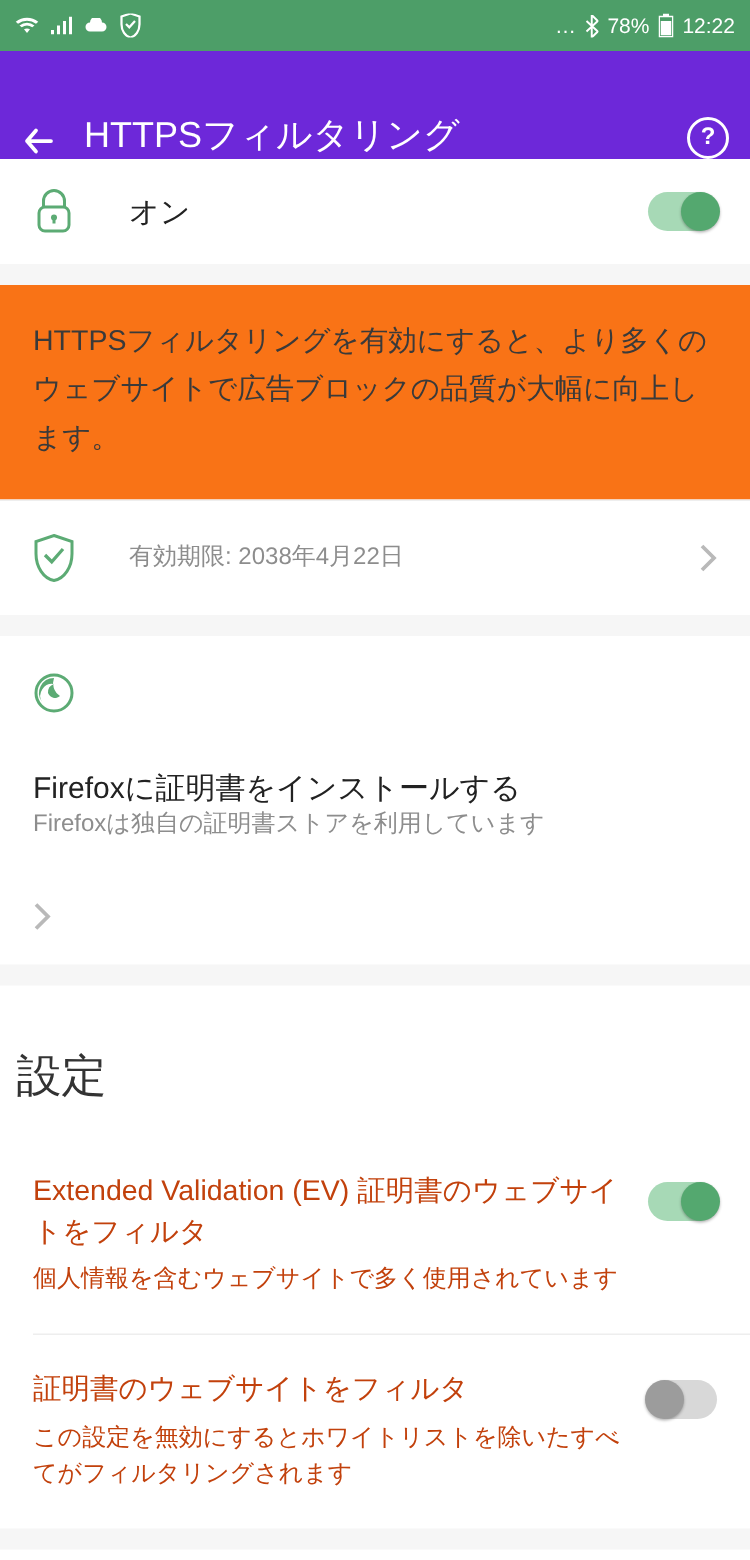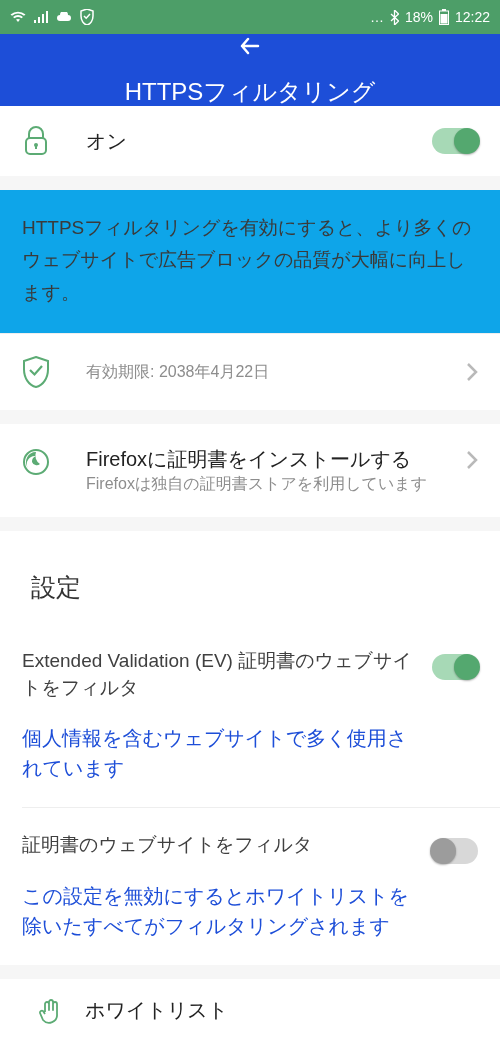--- a/index.html
+++ b/index.html
@@ -17,27 +17,26 @@
     color: #fff;
     display: flex;
     align-items: center;
     padding: 0 10px;
     font-size: 14px;
   }
   .statusbar .left { display: flex; gap: 8px; align-items: center; }
   .statusbar .right { margin-left: auto; display: flex; gap: 6px; align-items: center; }
   .appbar {
     height: 72px;
-    background: #1d4ed8;
+    background: #6d28d9;
     color: #fff;
     display: flex;
-    align-items: center;
+    align-items: flex-end;
     padding: 0 14px;
     gap: 18px;
-    flex-direction: column;
   }
   .appbar .title { font-size: 24px; font-weight: 400; flex: 1; }
   .help-circle {
     width: 28px; height: 28px;
     border: 2px solid #fff; border-radius: 50%;
     display:flex;align-items:center;justify-content:center;
     font-size:16px;font-weight:700;
   }
   .arrow-back { font-size: 26px; }
   .row {
@@ -51,47 +50,46 @@
   .row .content .title { font-size: 20px; color:#222; }
   .row .content .subtitle { font-size: 16px; color:#8d8d8d; margin-top:0; line-height:1.4;}
   .row .chev { color:#b9b9b9; font-size:24px; }
   .divider { height: 14px; background:#f6f6f6; }
   .thin-divider { height:1px; background:#eee; }
   .desc {
     padding: 22px 22px 24px;
     font-size: 19px;
     line-height:1.7;
     color:#3a3a3a;
-    background:#0ea5e9;
+    background:#f97316;
   }
   .section-header {
     padding: 40px 11px 20px;
-    font-size: 25px;
+    font-size: 30px;
     color:#333;
-    margin-left:20px;
   }
   .switch {
     width: 46px; height: 26px; border-radius:13px;
     position:relative; flex-shrink:0;
   }
   .switch.on { background:#a7d9b6; }
   .switch.off { background:#d8d8d8; }
   .switch .knob {
     width:26px;height:26px;border-radius:50%;
     position:absolute;top:0;
     box-shadow:0 1px 2px rgba(0,0,0,.3);
   }
   .switch.on .knob { right:-2px; background:#54a86f; }
   .switch.off .knob { left:-2px; background:#9c9c9c; }
   .setting-row {
     display:flex; align-items:flex-start; padding: 24px 22px; gap:18px;
   }
   .setting-row .content { flex:1; }
-  .setting-row .content .title { font-size:19px; color:#404040; line-height:1.4;}
-  .setting-row .content .subtitle { font-size:20px; color:#1d4ed8; margin-top:22px; line-height:1.5;}
+  .setting-row .content .title { font-size:19px; color:#c2410c; line-height:1.4;}
+  .setting-row .content .subtitle { font-size:16px; color:#c2410c; margin-top:6px; line-height:1.5;}
   .wl-row { display:flex; align-items:center; padding: 18px 22px 0; gap:20px;margin-left:15px;}
   .wl-row .title { font-size:20px;}
   svg { display:block; }
 </style>
 </head>
 <body>
 
 <div class="statusbar">
   <div class="left">
     <span>
@@ -119,21 +117,21 @@
         </svg>
     </span>
   </div>
   <div class="right">
     <span>…</span>
     <span>
       <svg width="9" height="15" viewBox="0 0 9 15">
           <path d="M4.5 0 V15 L8.5 11 L1 4 M4.5 0 L8.5 4 L1 11" fill="none" stroke="#fff" stroke-width="1.3"></path>
         </svg>
     </span>
-    <span>18%</span>
+    <span>78%</span>
     <span>
       <svg width="10" height="16" viewBox="0 0 10 16">
           <rect x="3" y="0" width="4" height="2" fill="#fff"></rect>
           <rect x="0.5" y="2" width="9" height="13.5" fill="none" stroke="#fff"></rect>
           <rect x="1.5" y="5" width="7" height="9.5" fill="#fff"></rect>
         </svg>
     </span>
     <span>12:22</span>
   </div>
 </div>
@@ -180,21 +178,21 @@
     <div class="subtitle">有効期限: 2038年4月22日</div>
   </div>
   <div class="chev">
     <svg width="12" height="20" viewBox="0 0 12 20">
         <path d="M2 2 L10 10 L2 18" fill="none" stroke="#b9b9b9" stroke-width="2.5"></path>
       </svg>
   </div>
 </div>
 <div class="divider"></div>
 
-<div class="row" style="align-items:flex-start;padding-top:22px;padding-bottom:22px;">
+<div class="row" style="align-items:flex-start;padding-top:22px;padding-bottom:22px;flex-direction:column;">
   <div class="icon" style="margin-top:2px;">
     <svg width="28" height="28" viewBox="0 0 28 28">
         <circle cx="14" cy="14" r="12" fill="none" stroke="#5cab74" stroke-width="2"></circle>
         <path d="M14 4 A10 10 0 0 0 6 20 A8 8 0 0 1 14 8 A6 6 0 0 0 10 14 A5 5 0 0 0 18 16 A10 10 0 0 1 14 4" fill="#5cab74"></path>
       </svg>
   </div>
   <div class="content">
     <div class="title">Firefoxに証明書をインストールする</div>
     <div class="subtitle">Firefoxは独自の証明書ストアを利用しています</div>
   </div>

